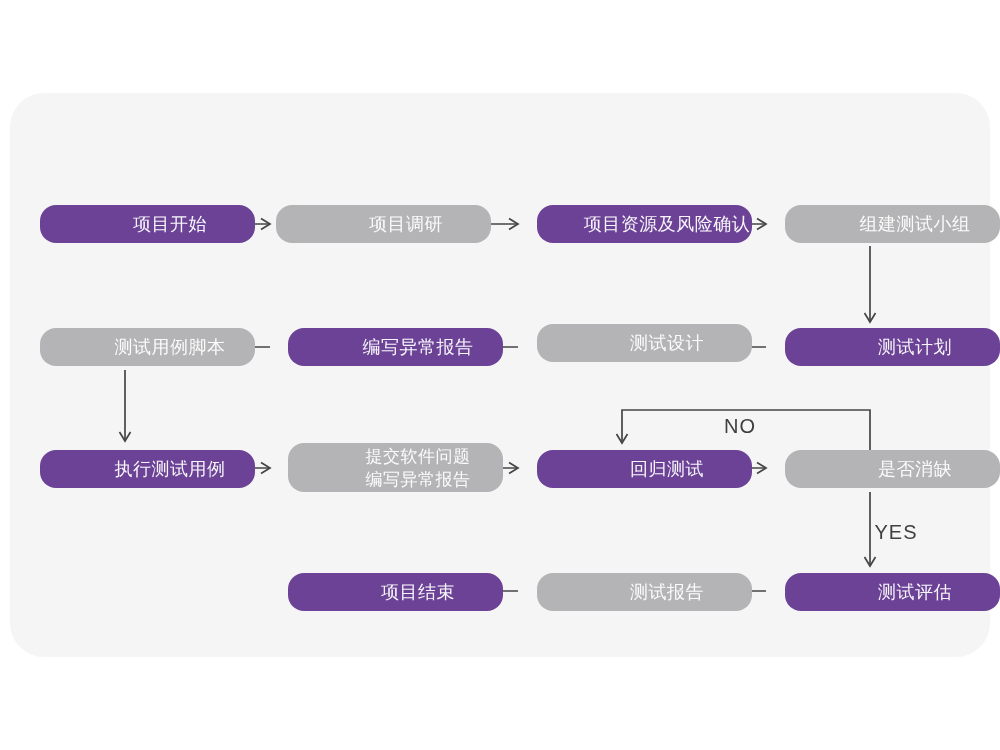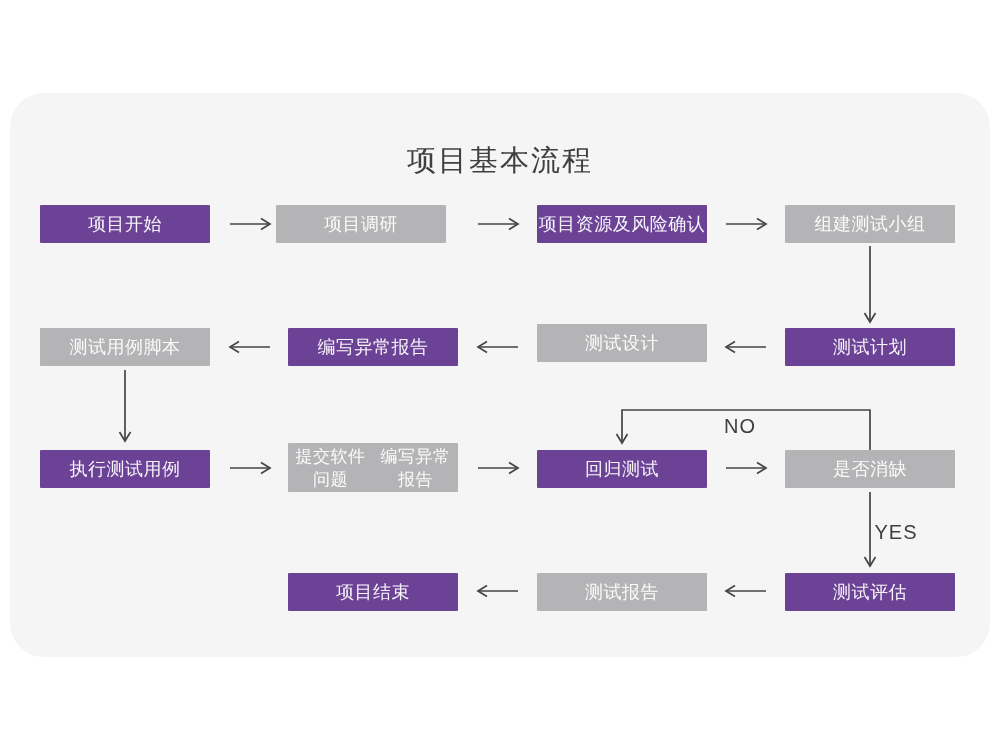--- a/index.html
+++ b/index.html
@@ -9,37 +9,36 @@
     --panel:#f5f5f6;
     --boxtext:rgba(255,255,255,.95);
     --titletext:#3f3f3f;
     --edgelabel:#3f3f3f;
   }
   html,body{margin:0;padding:0;background:#ffffff;}
   body{font-family:"Liberation Sans","DejaVu Sans",sans-serif;}
   .stage{position:relative;width:1000px;height:750px;background:#ffffff;overflow:hidden;}
   .panel{position:absolute;left:10px;top:93px;width:980px;height:564px;border-radius:34px;background:var(--panel);}
   .title{position:absolute;left:10px;top:141px;width:980px;text-align:center;font-size:29px;letter-spacing:2px;color:var(--titletext);font-weight:500;}
-  .node{position:absolute;width:170px;height:38px;border-radius:1px;display:flex;align-items:center;justify-content:center;color:var(--boxtext);font-size:18px;letter-spacing:.5px;text-align:center;}
+  .node{position:absolute;width:170px;height:38px;border-radius:16px;display:flex;align-items:center;justify-content:center;color:var(--boxtext);font-size:18px;letter-spacing:.5px;text-align:center;padding-left:45px;}
   .node.purple{background:var(--purple);}
   .node.gray{background:var(--gray);}
-  .node.tall{height:49px;top:443px;flex-direction:row;font-size:17px;line-height:23px;}
+  .node.tall{height:49px;top:443px;flex-direction:column;font-size:17px;line-height:23px;}
   svg.arrows{position:absolute;left:0;top:0;width:1000px;height:750px;pointer-events:none;}
   svg.arrows path{stroke:var(--arrow);stroke-width:1.7;fill:none;}
   .edge-label{position:absolute;font-size:20px;letter-spacing:1px;color:var(--edgelabel);}
   .edge-label.no{left:724px;top:415px;width:42px;text-align:left;}
   .edge-label.yes{left:872px;top:521px;width:48px;text-align:center;}
 </style>
 </head>
 <body>
 
 <div class="stage">
   <div class="panel"></div>
 
-  <div class="title">项目基本流程</div>
 
   <svg class="arrows" viewBox="0 0 1000 750">
     <defs>
       <marker id="chev" markerWidth="14" markerHeight="14" refX="12" refY="7" orient="auto" markerUnits="userSpaceOnUse">
         <path d="M3,1.5 L12,7 L3,12.5"></path>
       </marker>
     </defs>
 
     <path d="M230,224 H270" marker-end="url(#chev)"></path>
     <path d="M478,224 H518" marker-end="url(#chev)"></path>

